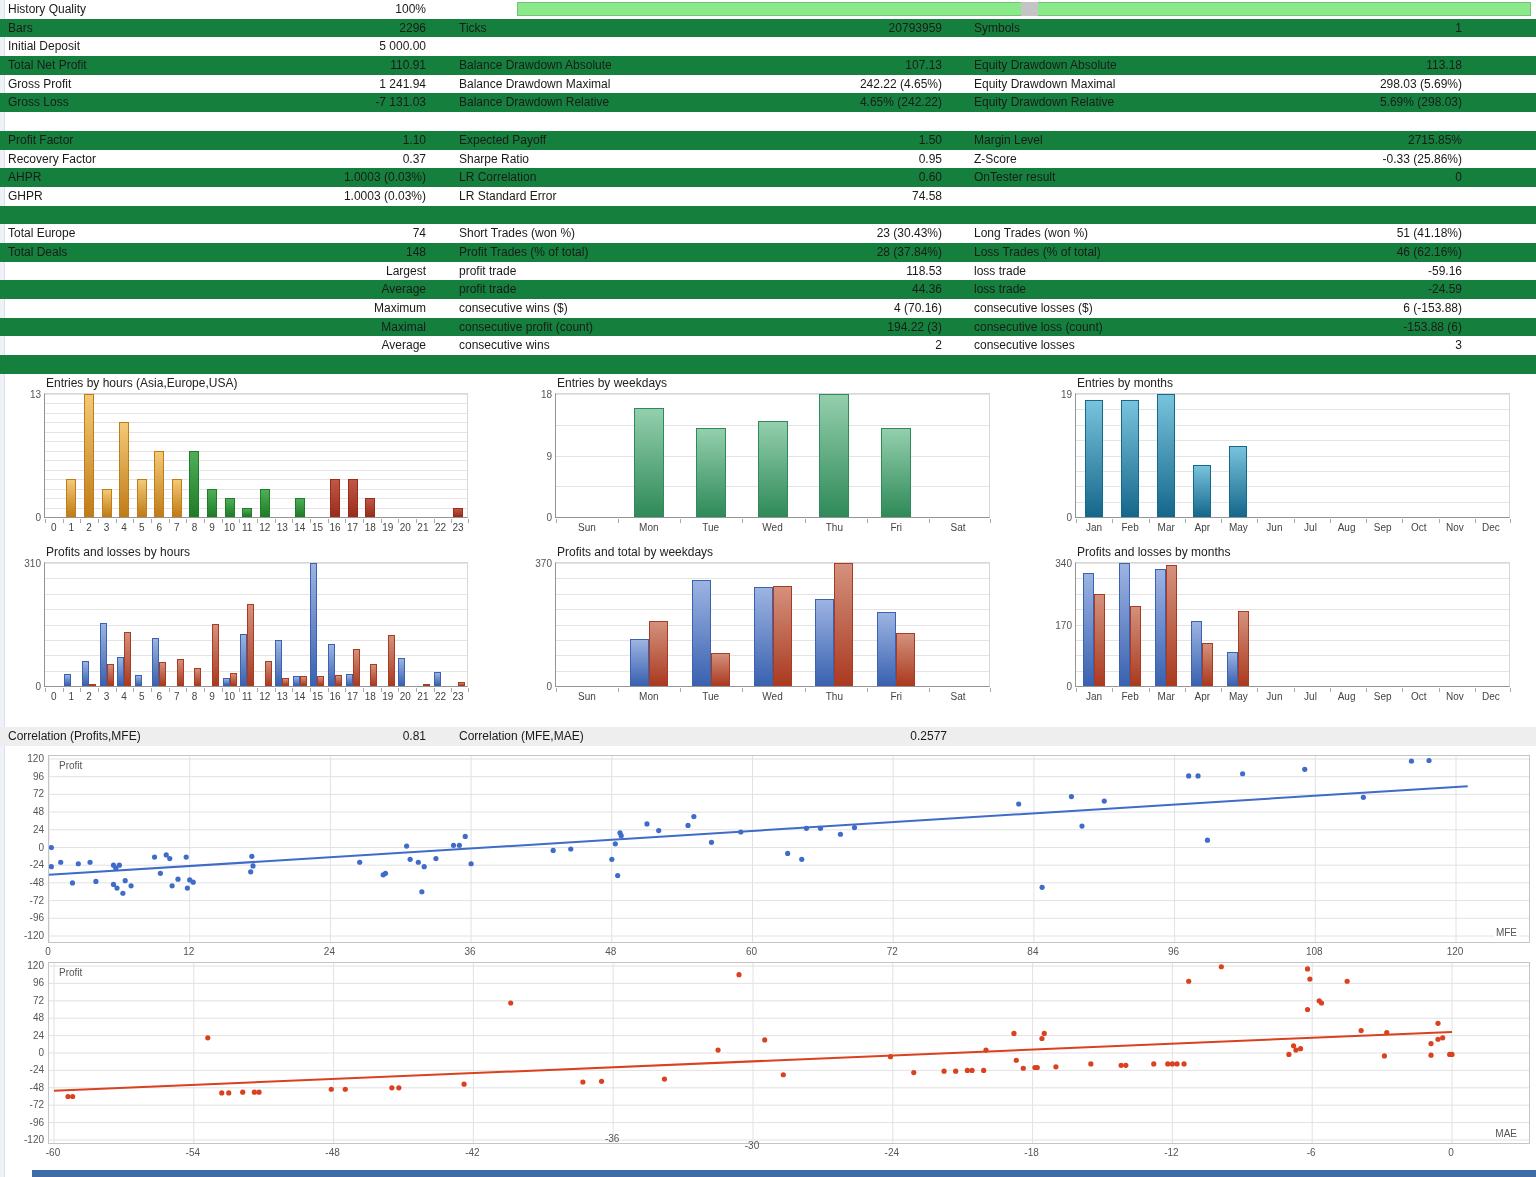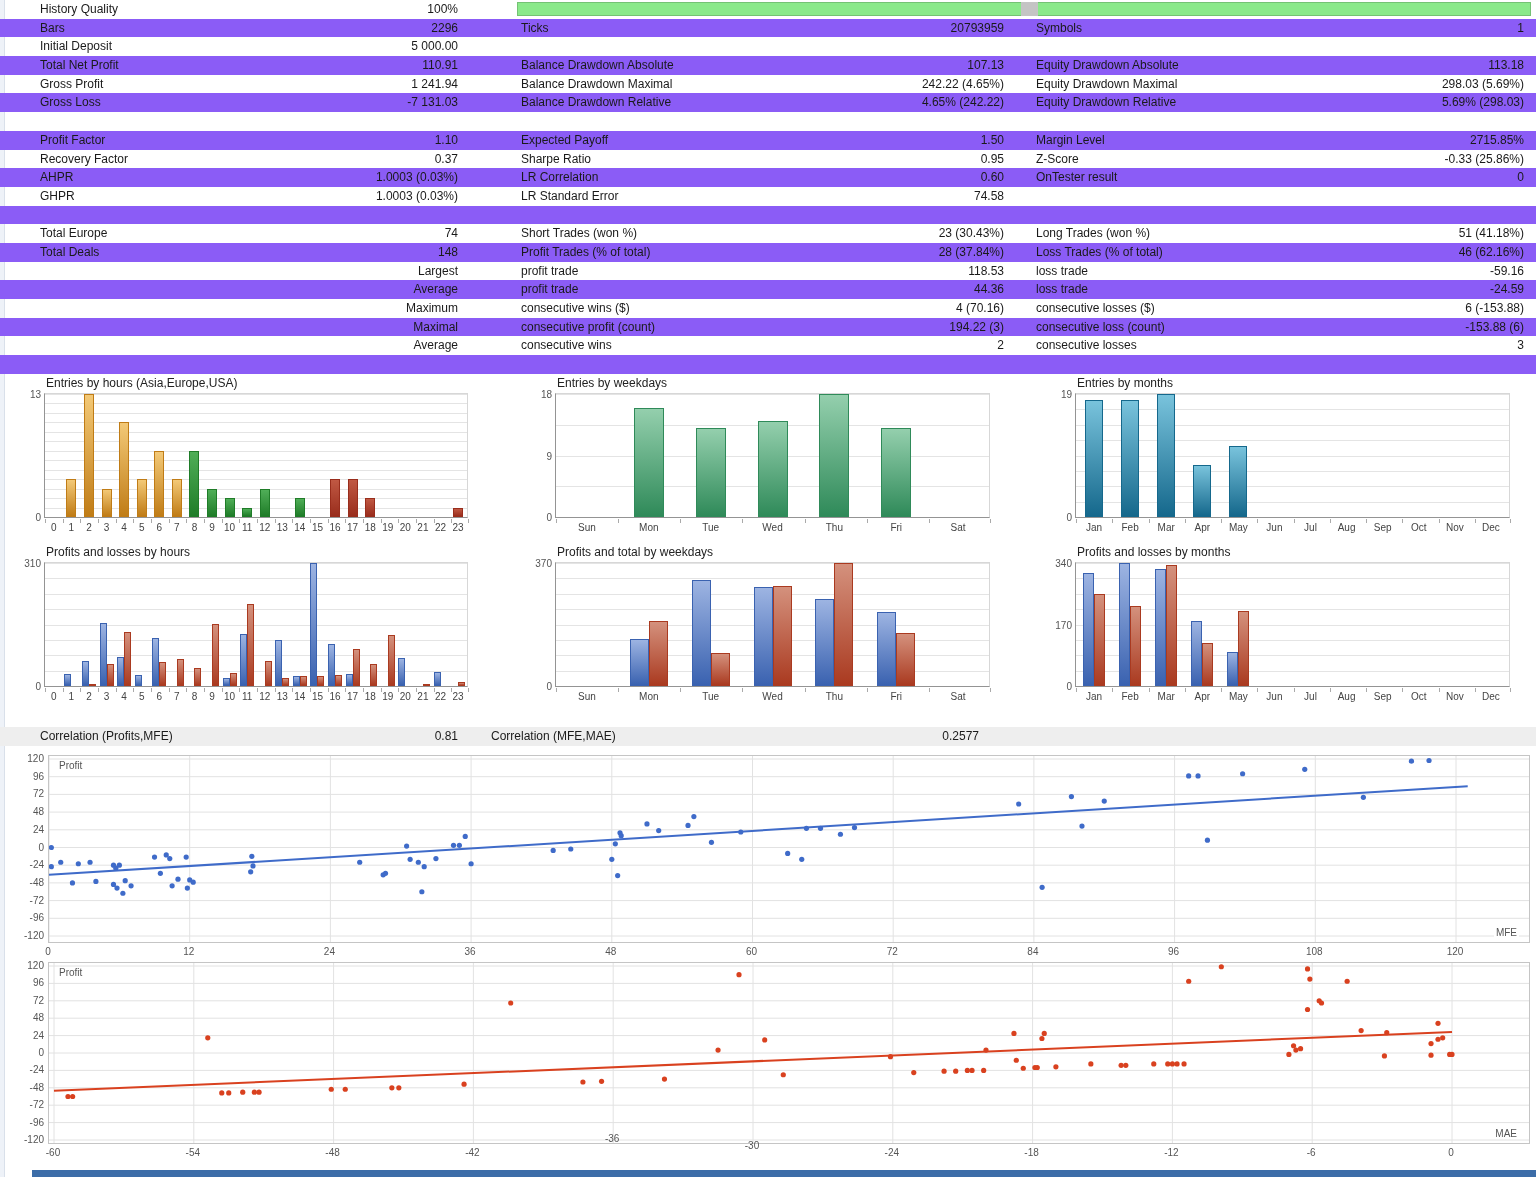--- a/index.html
+++ b/index.html
@@ -2,25 +2,25 @@
 <html><head>
 <meta charset="utf-8">
 <style>
   html,body{margin:0;padding:0;background:#fff;}
   #root{position:relative;width:1536px;height:1177px;background:#fff;overflow:hidden;
         font-family:"Liberation Sans","DejaVu Sans",sans-serif;color:#1a1a1a;}
   .leftstrip{position:absolute;left:0;top:0;width:4px;height:1177px;background:#eef2f8;border-right:1px solid #d9e0ea;}
   
   .stats{position:absolute;left:0;top:0;width:1536px;}
   .srow{position:relative;display:flex;height:18.7px;line-height:18.7px;font-size:12px;}
-  .srow.shade{background:#8b5cf6;text-align:right;}
+  .srow.shade{background:#15803d;text-align:right;}
   .scol{display:flex;justify-content:space-between;}
   .scol .lbl{padding-left:8px;white-space:nowrap;}
-  .scol.c1{width:451px;padding-left:32px;} .scol.c1 .val{padding-right:25px;}
-  .scol.c2{width:515px;margin-left:30px;} .scol.c2 .val{padding-right:24px;}
+  .scol.c1{width:451px;} .scol.c1 .val{padding-right:25px;}
+  .scol.c2{width:515px;} .scol.c2 .val{padding-right:24px;}
   .scol.c3{width:504px;} .scol.c3 .val{padding-right:8px;}
   .val{white-space:nowrap;}
   .progressbar{position:absolute;left:517px;right:5px;top:2px;bottom:3px;background:#8ae98a;border:1px solid #74c274;}
   .progressgap{position:absolute;left:1021px;top:2px;bottom:3px;width:17px;background:#c4c4c4;}
   
   .chart{position:absolute;}
   .chart-title{position:absolute;font-size:12px;color:#222;white-space:nowrap;top:-17px;left:2px;}
   .plot{position:absolute;left:0;top:0;width:100%;height:125px;border:1px solid #d7d7d7;
         border-left:1px solid #949494;border-bottom:1px solid #949494;box-sizing:border-box;background:#fff;}
   .grid{position:absolute;left:0;right:0;height:1px;background:#e4e4e4;}

